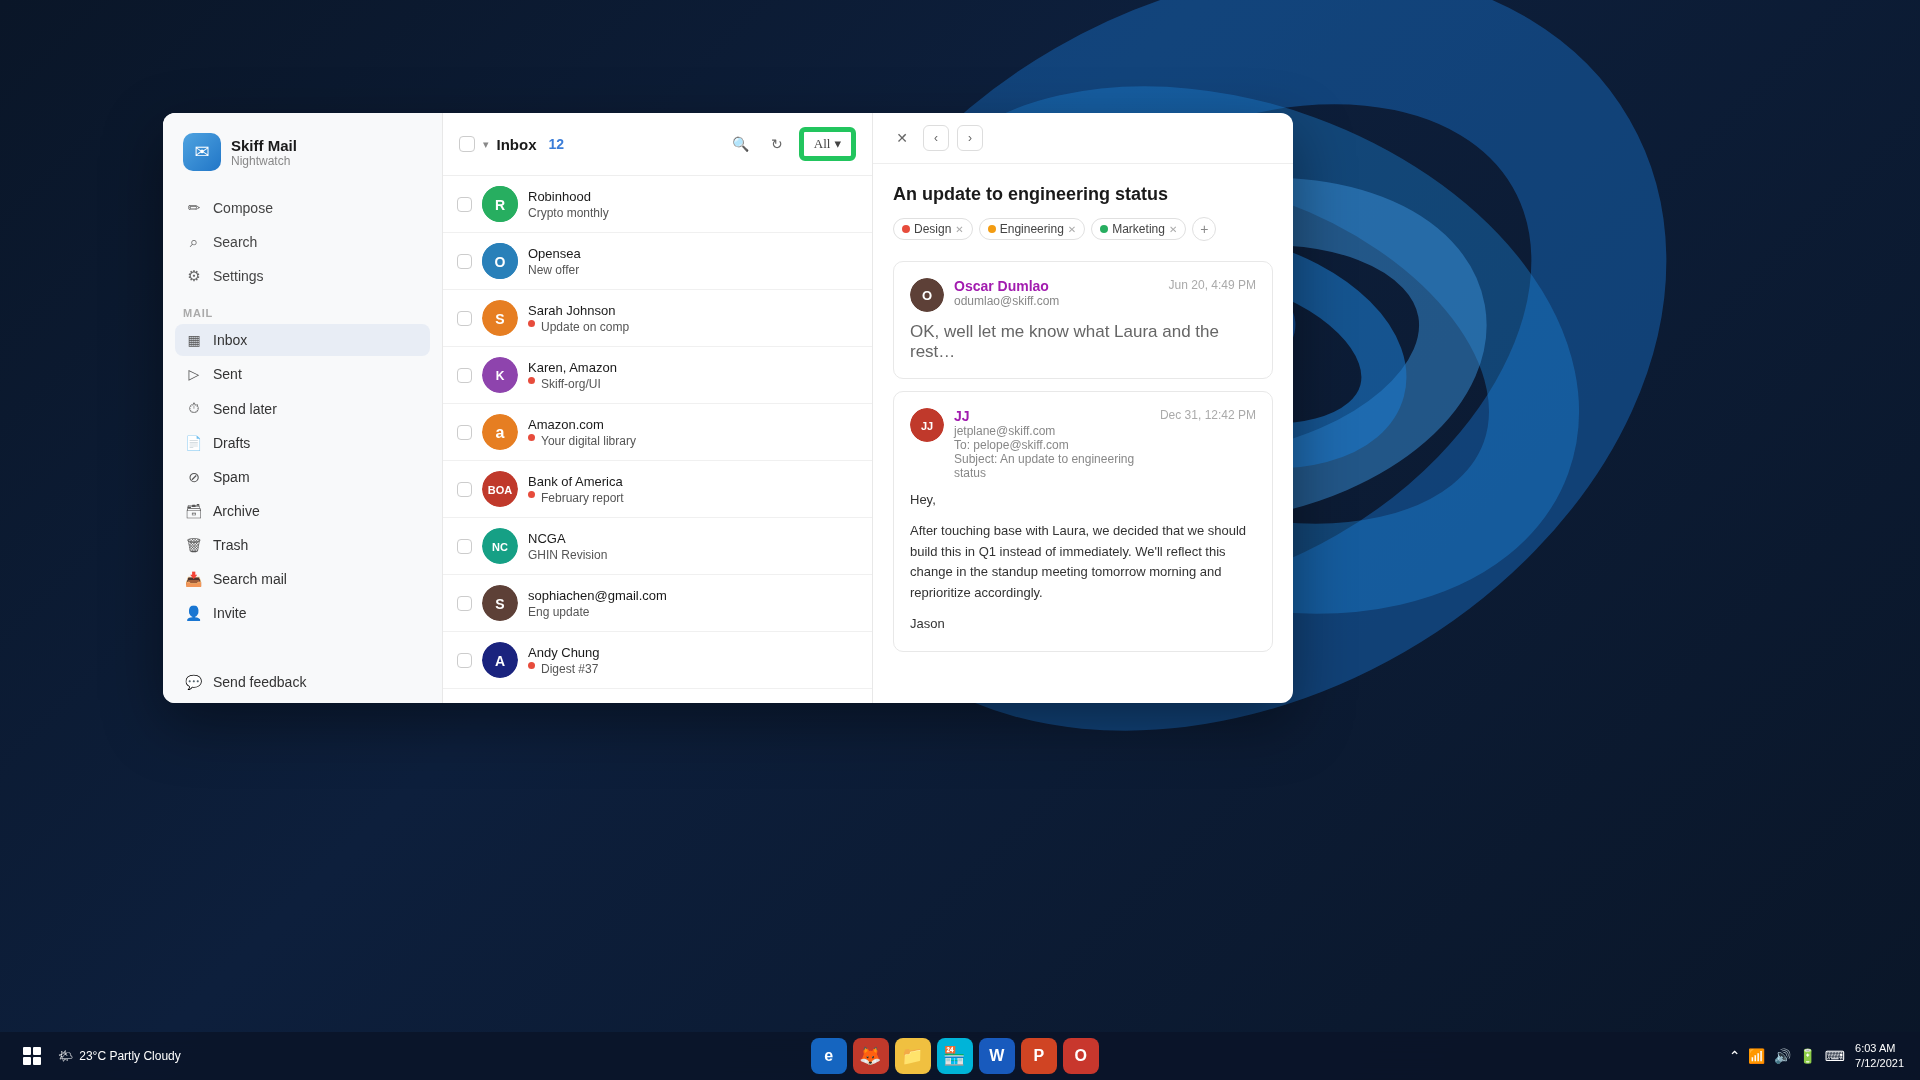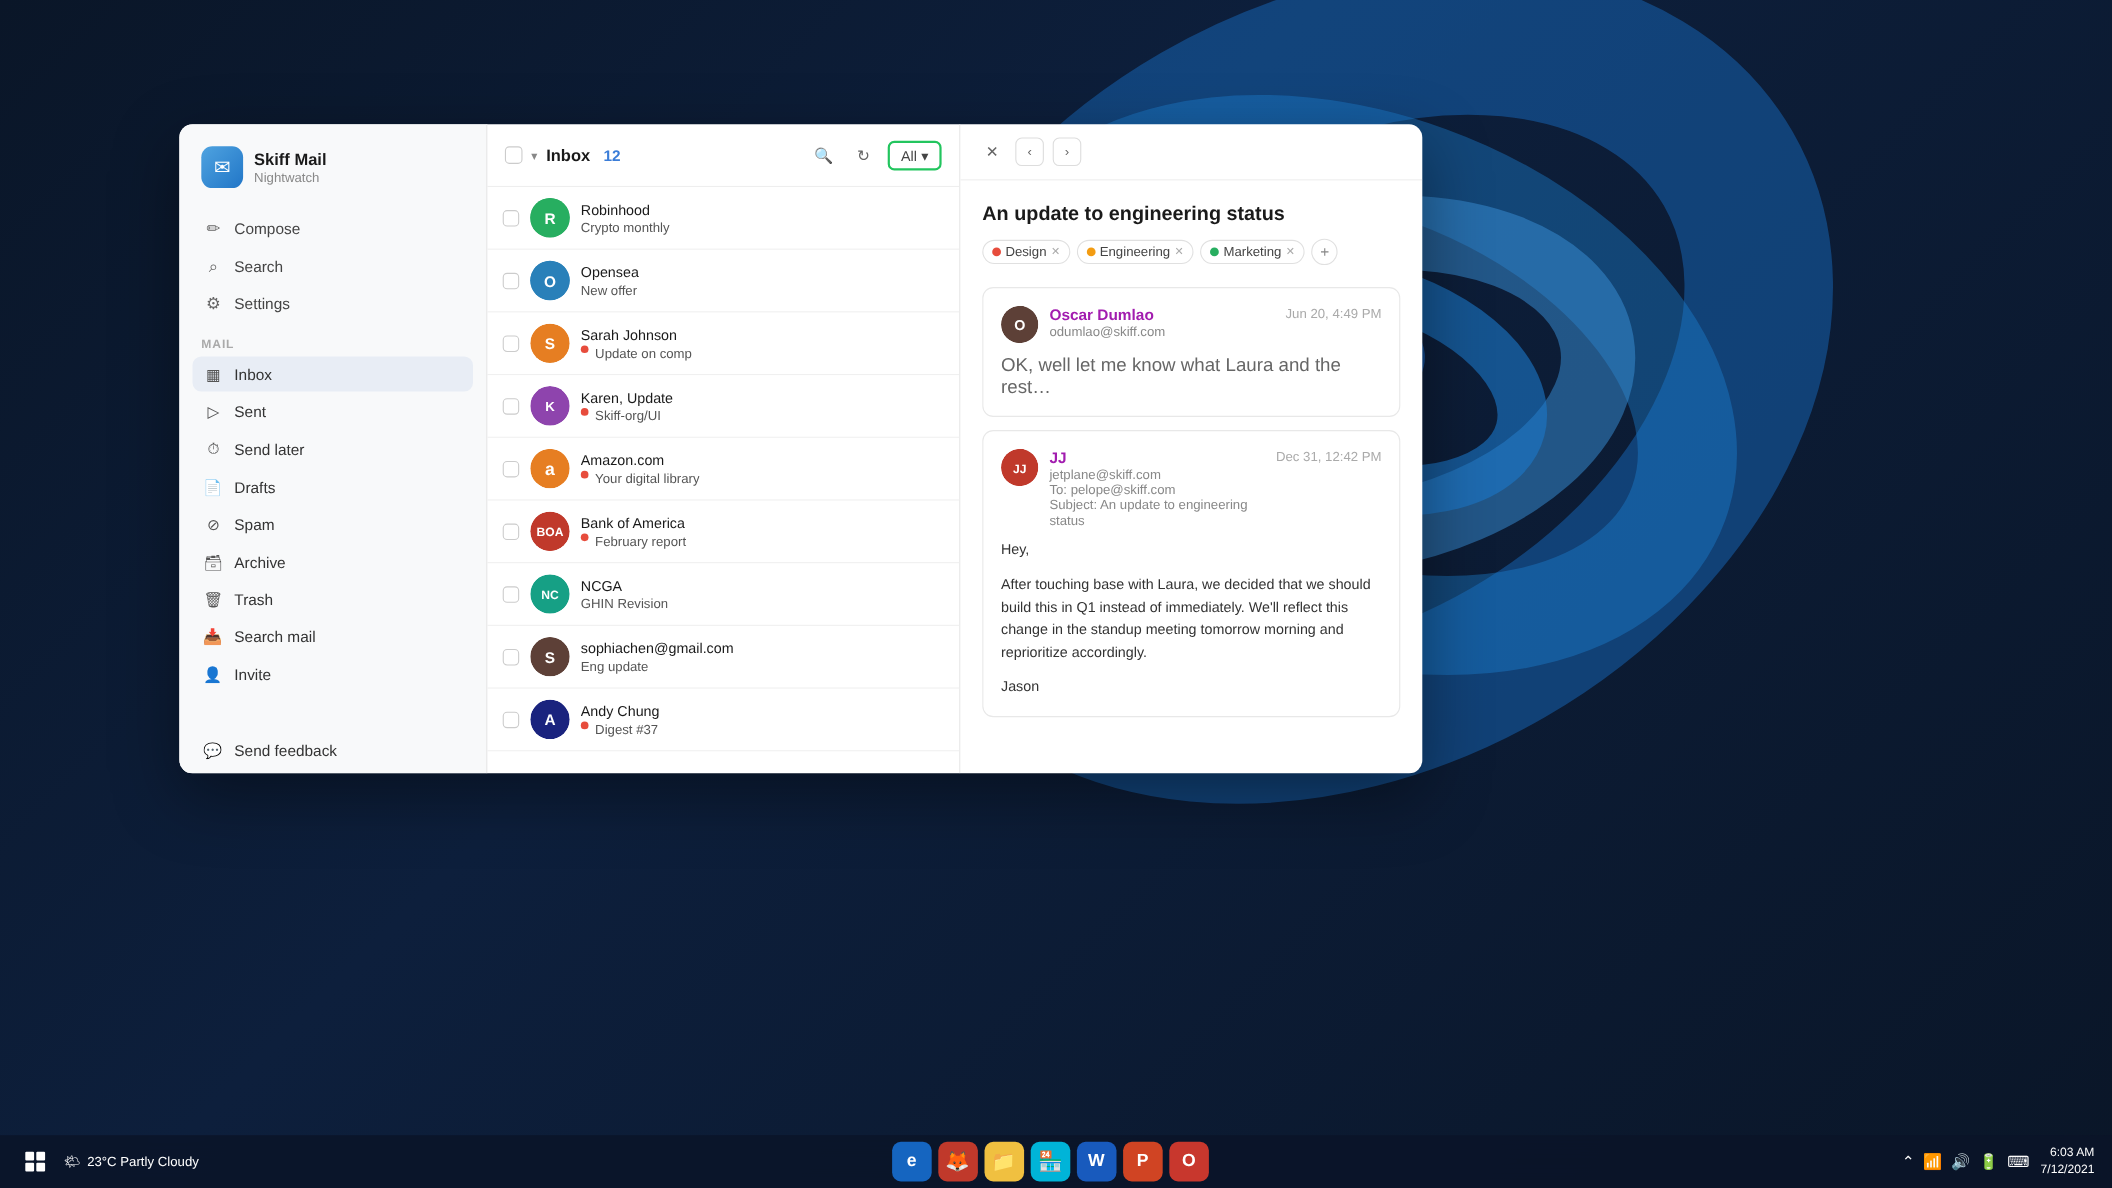--- a/index.html
+++ b/index.html
@@ -188,26 +188,27 @@
       align-items: center;
       justify-content: center;
       color: #666;
       font-size: 14px;
     }
     .filter-btn {
       display: flex;
       align-items: center;
       gap: 4px;
       padding: 4px 10px;
-      border: 2px solid #22c55e;
+      border: 5px solid #22c55e;
       border-radius: 6px;
       background: white;
       cursor: pointer;
       font-size: 13px;
       color: #444;
+      font-family: Liberation Serif, serif;
     }
 
     
     .email-row {
       display: flex;
       align-items: center;
       gap: 10px;
       padding: 10px 14px;
       border-bottom: 1px solid #f0f0f0;
       cursor: pointer;
@@ -470,21 +471,20 @@
       font-size: 20px;
     }
     .taskbar-right {
       display: flex;
       align-items: center;
       gap: 10px;
       color: white;
       font-size: 11px;
     }
     .taskbar-time {
-      text-align: right;
       line-height: 1.4;
     }
     .taskbar-icons {
       display: flex;
       align-items: center;
       gap: 8px;
     }
     .taskbar-icon {
       color: white;
       font-size: 14px;
@@ -652,21 +652,21 @@
 
     <div class="email-row">
       <div class="email-checkbox"></div>
       <div class="email-avatar">
         <svg width="36" height="36" viewBox="0 0 36 36">
             <circle cx="18" cy="18" r="18" fill="#8e44ad"></circle>
             <text x="50%" y="55%" dominant-baseline="middle" text-anchor="middle" fill="white" font-size="12" font-weight="600">K</text>
           </svg>
       </div>
       <div class="email-content">
-        <div class="email-sender">Karen, Update</div>
+        <div class="email-sender">Karen, Amazon</div>
         <div class="email-subject-line">
           <div class="unread-dot"></div>
           <span class="email-subject">Skiff-org/UI</span>
         </div>
       </div>
     </div>
 
     <div class="email-row">
       <div class="email-checkbox"></div>
       <div class="email-avatar">

